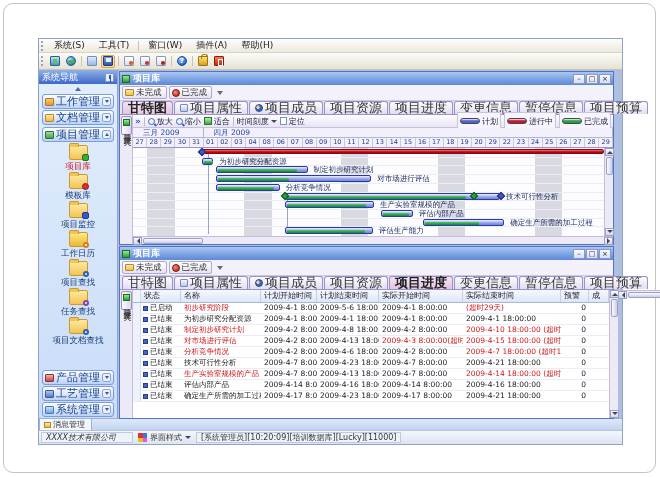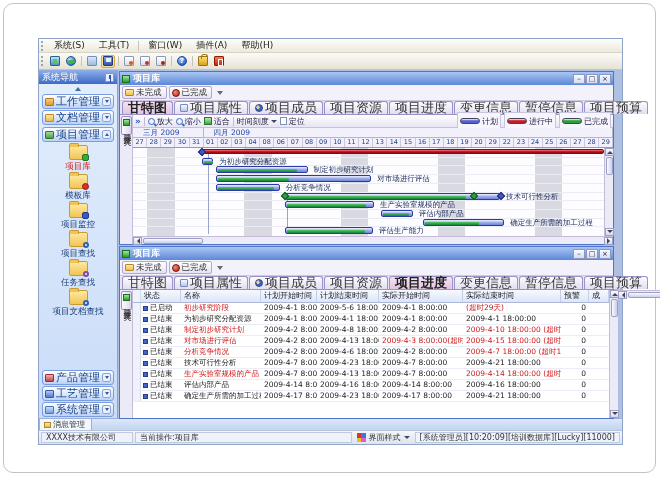--- a/index.html
+++ b/index.html
@@ -72,21 +72,21 @@
   .work-calendar-icon i { background:#fff; border:2px solid #e07818; border-radius:50%; width:6px; height:6px; }
   .project-search-icon i, .task-search-icon i, .project-doc-search-icon i { background:#e8f0ff; border:2px solid #3060b0; border-radius:50%; width:6px; height:6px; }
   .task-search-icon i { border-color:#8048a8; }
 
   .msgstrip { height:12px; background:linear-gradient(#dce8fa,#c2d4f0); border-top:1px solid #9cb0d8; display:flex; align-items:flex-end; }
   .msgtab { height:12px; padding:0 6px 0 4px; background:#f2f6fd; border:1px solid #9cb0d8; border-bottom:none; font-size:8px; color:#333; display:flex; align-items:center; gap:2px; }
   .msgtab b { width:7px; height:6px; background:linear-gradient(#ffe9a0,#f0b848); border:1px solid #b08828; }
 
   .statusbar { height:14px; background:linear-gradient(#f4f6fb,#dde4f0); border-top:1px solid #b8c4dc; display:flex; align-items:center; font-size:8px; color:#333; padding:0 2px; gap:2px; }
   .spanel { border:1px solid #c0cadc; background:#eef2fa; height:11px; line-height:10px; padding:0 4px; white-space:nowrap; overflow:hidden; }
-  .s-company { width:92px; }
+  .s-company { width:92px;font-style:italic; }
   .s-oper { flex:1; }
   .style-ico { width:9px; height:9px; display:grid; grid-template-columns:1fr 1fr; }
   .style-ico b:nth-child(1){background:#e03030;} .style-ico b:nth-child(2){background:#3878e0;}
   .style-ico b:nth-child(3){background:#e8c020;} .style-ico b:nth-child(4){background:#e858c8;}
   .s-style { display:flex; align-items:center; gap:3px; padding:0 3px; }
   .tri-d { width:0; height:0; border-left:3px solid transparent; border-right:3px solid transparent; border-top:3px solid #446; }
 
   
   .mdi { flex:1; position:relative; background:#aebfe2; min-width:0; }
   .win { position:absolute; left:1px; width:495px; border:1px solid #4f74c8; background:#f0eef8; display:flex; flex-direction:column; }
@@ -267,20 +267,26 @@
             <div class="sb-ico template-library-icon">
               <i></i>
             </div>
             <div class="lbl">模板库</div>
           </div>
           <div class="sb-item">
             <div class="sb-ico project-monitor-icon">
               <i></i>
             </div>
             <div class="lbl">项目监控</div>
+          </div>
+          <div class="sb-item">
+            <div class="sb-ico work-calendar-icon">
+              <i></i>
+            </div>
+            <div class="lbl">工作日历</div>
           </div>
           <div class="sb-item">
             <div class="sb-ico project-search-icon">
               <i></i>
             </div>
             <div class="lbl">项目查找</div>
           </div>
           <div class="sb-item">
             <div class="sb-ico task-search-icon">
               <i></i>
@@ -770,21 +776,20 @@
 
   <div class="msgstrip">
     <div class="msgtab">
       <b></b>
       <span>消息管理</span>
     </div>
   </div>
 
   <div class="statusbar">
     <div class="spanel s-company">XXXX技术有限公司</div>
-    <div class="spanel s-oper">当前操作:项目库</div>
     <div class="s-style">
       <div class="style-ico">
           <b></b>
           <b></b>
           <b></b>
           <b></b>
         </div>
       <span>界面样式</span>
       <span class="tri-d"></span>
     </div>

